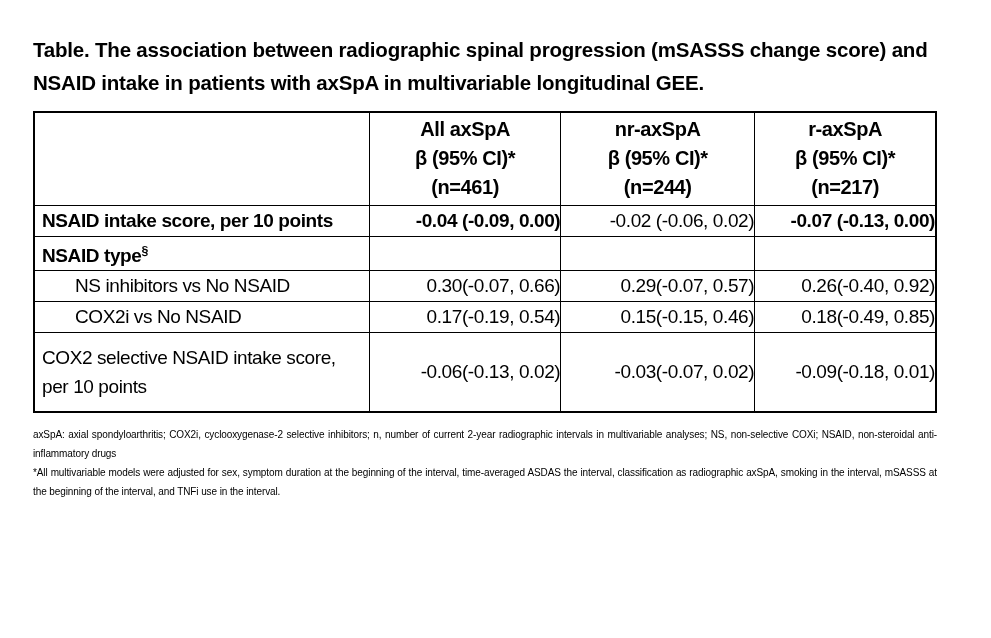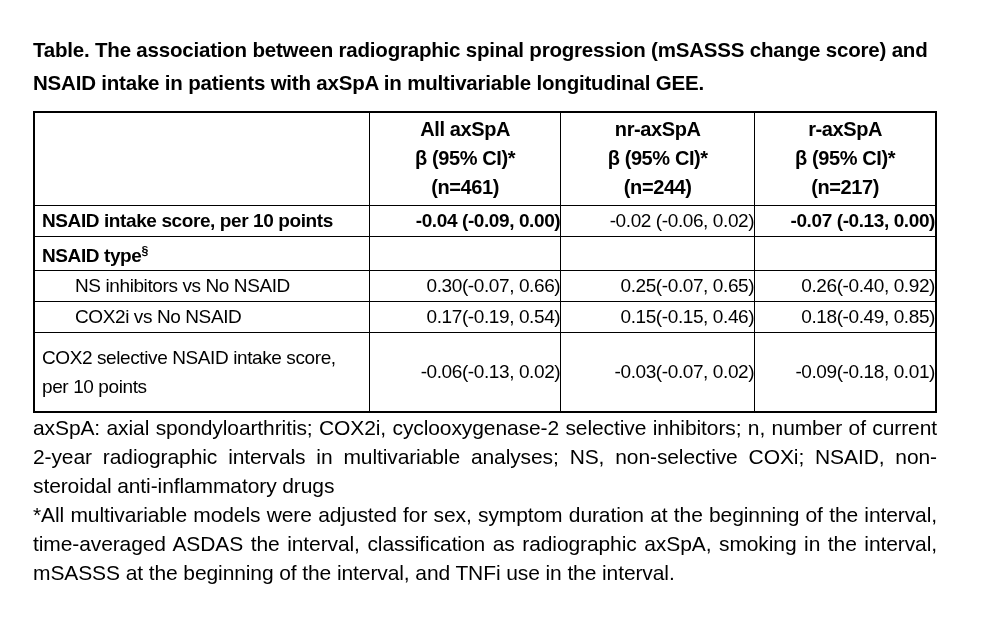--- a/index.html
+++ b/index.html
@@ -57,23 +57,23 @@
     line-height: 29px;
     margin-top: 13px;
   }
   td.label.indent { padding-left: 40px; }
   td.val { text-align: right; }
   .b { font-weight: bold; }
   sup { font-size: 0.65em; }
   
   .footnotes {
     width: 904px;
-    margin-top: 0;
-    font-size: 21px;
-    line-height: 29px;
+    margin-top: 12px;
+    font-size: 10px;
+    line-height: 19px;
     letter-spacing: -0.1px;
   }
   .footnotes p.just { text-align: justify; }
 </style>
 </head>
 <body>
 
 <div class="page">
 
   <div class="title">
@@ -117,21 +117,21 @@
       </tr>
       <tr class="r">
         <td class="label b"><span>NSAID type</span><sup>§</sup></td>
         <td class="val"></td>
         <td class="val"></td>
         <td class="val"></td>
       </tr>
       <tr class="r">
         <td class="label indent">NS inhibitors vs No NSAID</td>
         <td class="val">0.30(-0.07, 0.66)</td>
-        <td class="val">0.25(-0.07, 0.65)</td>
+        <td class="val">0.29(-0.07, 0.57)</td>
         <td class="val">0.26(-0.40, 0.92)</td>
       </tr>
       <tr class="r">
         <td class="label indent">COX2i vs No NSAID</td>
         <td class="val">0.17(-0.19, 0.54)</td>
         <td class="val">0.15(-0.15, 0.46)</td>
         <td class="val">0.18(-0.49, 0.85)</td>
       </tr>
       <tr class="tall2">
         <td class="label">COX2 selective NSAID intake score, per 10 points</td>

